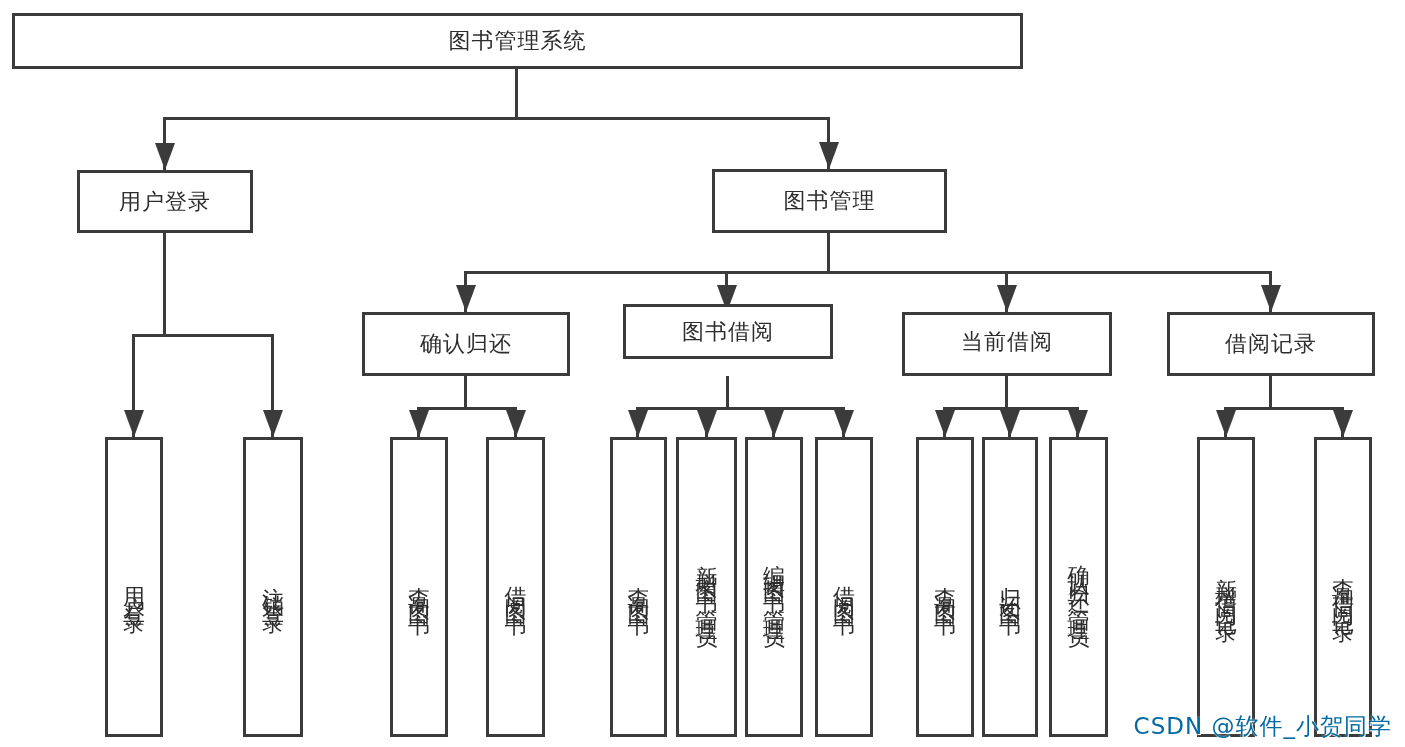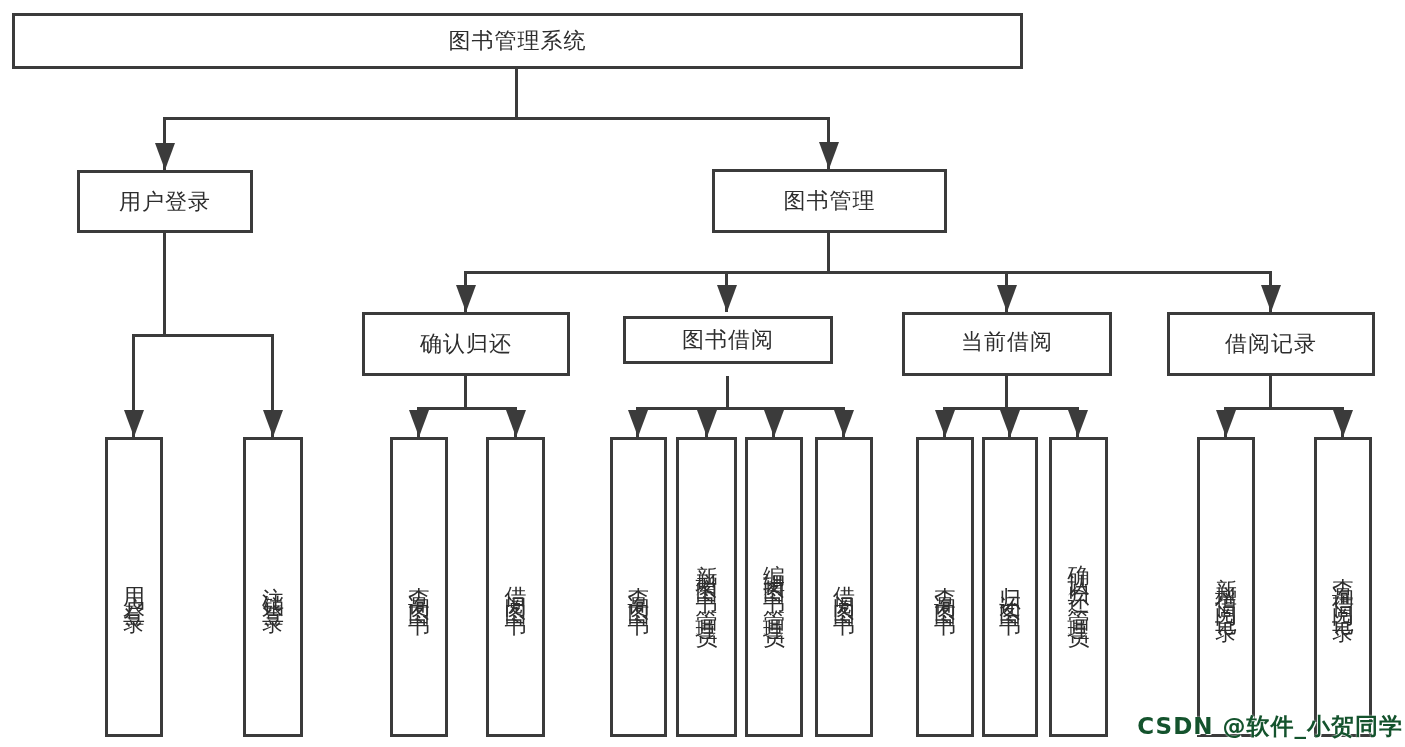--- a/index.html
+++ b/index.html
@@ -38,28 +38,27 @@
   .vline { position: absolute; width: 3px; background: #3b3b3b; z-index: 1; }
   .arrowhead {
     position: absolute; width: 0; height: 0;
     border-left: 10px solid transparent;
     border-right: 10px solid transparent;
     border-top: 27px solid #3b3b3b;
     z-index: 2;
   }
   .watermark {
     position: absolute;
-    right: 2px; top: 711px;
+    right: 13px; top: 711px;
     font-size: 23px;
-    color: #14532d;
+    color: #0369a1;
     text-shadow: 0 0 2px #ffffff, 1px 1px 0 #ffffff;
     letter-spacing: 1px;
     z-index: 4;
     white-space: nowrap;
-    font-weight: bold;
   }
 </style>
 </head>
 <body>
 
 <div id="diagram">
 
   <div class="box hbox" style="left:12px; top:13px; width:1011px; height:56px;">
     <span>图书管理系统</span>
   </div>
@@ -67,21 +66,21 @@
   <div class="box hbox" style="left:77px; top:170px; width:176px; height:63px;">
     <span>用户登录</span>
   </div>
   <div class="box hbox" style="left:712px; top:169px; width:235px; height:64px;">
     <span>图书管理</span>
   </div>
 
   <div class="box hbox" style="left:362px; top:312px; width:208px; height:64px;">
     <span>确认归还</span>
   </div>
-  <div class="box hbox" style="left:623px; top:316px; width:210px; height:48px;">
+  <div class="box hbox" style="left:623px; top:304px; width:210px; height:55px;">
     <span>图书借阅</span>
   </div>
   <div class="box hbox" style="left:902px; top:312px; width:210px; height:64px;font-family:Liberation Mono, monospace;">
     <span>当前借阅</span>
   </div>
   <div class="box hbox" style="left:1167px; top:312px; width:208px; height:64px;">
     <span>借阅记录</span>
   </div>
 
   <div class="box vbox" style="left:105px; top:437px; width:58px; height:300px;">

